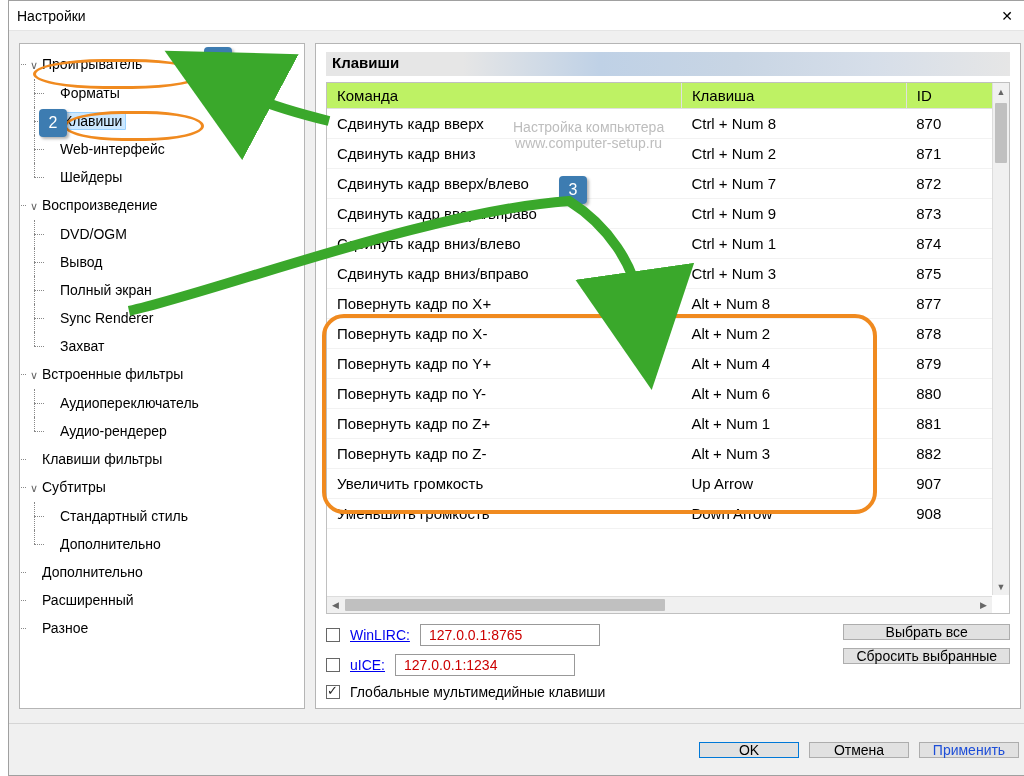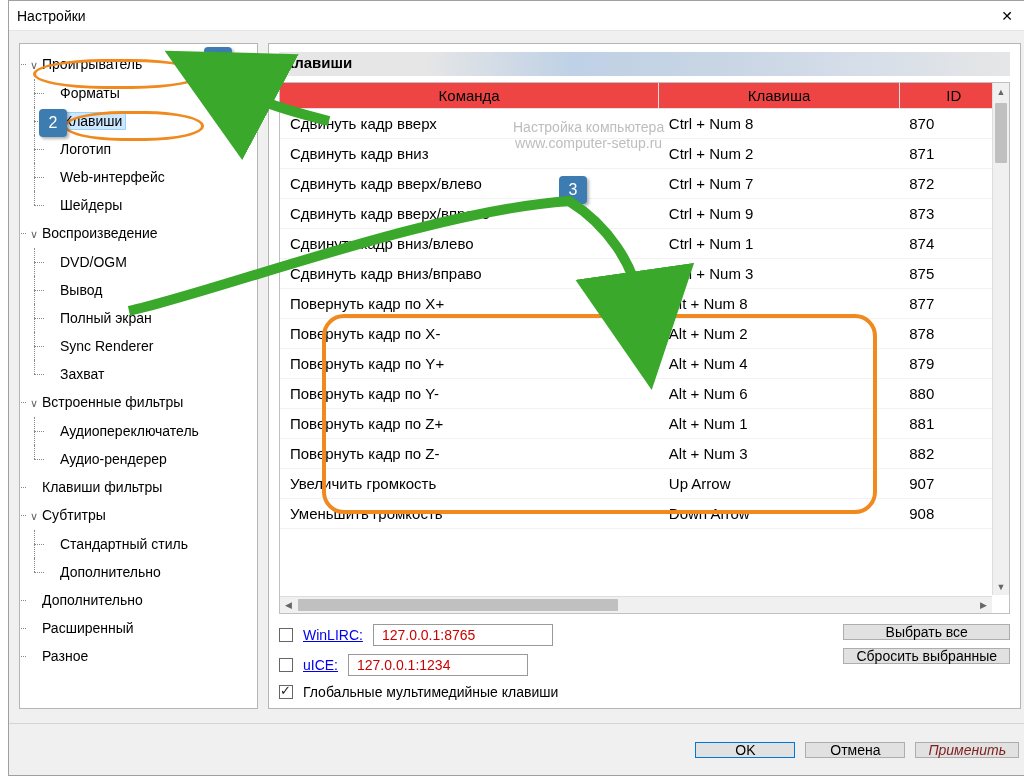--- a/index.html
+++ b/index.html
@@ -40,21 +40,21 @@
     cursor: pointer;
   }
   .body-area {
     flex: 1;
     display: flex;
     gap: 10px;
     padding: 12px 10px 0 10px;
     position: relative;
   }
   .tree-panel {
-    width: 239px;
+    width: 286px;
     height: 666px;
     background: #fff;
     border: 1px solid #b5b5b5;
     overflow: hidden;
     padding: 6px 4px;
   }
   .tree ul { list-style: none; padding-left: 18px; }
   .tree > ul { padding-left: 4px; }
   .tree li {
     position: relative;
@@ -117,25 +117,25 @@
     display: flex;
     flex-direction: column;
     position: relative;
     overflow: hidden;
   }
   .tbl {
     width: 100%;
     border-collapse: collapse;
   }
   .tbl th {
-    text-align: center;
+    text-align: left;
     font-weight: normal;
     font-size: 15px;
     padding: 4px 10px;
-    background: #ef4444;
+    background: #bef264;
     border-bottom: 1px solid #e0e0e0;
     border-right: 1px solid #e0e0e0;
   }
   .tbl td {
     padding: 4px 10px;
     font-size: 15px;
     border-bottom: 1px solid #f2f2f2;
   }
   .tbl tbody tr { height: 30px; }
   .scrollbar-v {
@@ -189,21 +189,21 @@
   }
   .dlg-buttons {
     height: 52px;
     display:flex; justify-content:flex-end; align-items:center;
     gap:10px; padding:12px 12px;
     border-top:1px solid #d5d5d5;
     background:#f0f0f0;
   }
   .dlg-buttons .btn { min-width:100px; }
   .btn.default { border:1px solid #0078d7; }
-  .btn.disabled { color:#7f1d1d;font-style:italic; }
+  .btn.disabled { color:#1d4ed8; }
   .watermark {
     position:absolute;
     top: 88px; left: 504px;
     color:#bdbdbd; font-size:14px;
     text-align:center; pointer-events:none; line-height:16px;
   }
   
   .overlay { position:absolute; inset:0; pointer-events:none; }
   .step-badge {
     position:absolute; width:28px; height:28px;
@@ -245,21 +245,20 @@
   <div class="body-area">
 
     <div class="tree-panel">
       <div class="tree">
         <ul>
           <li>
             <span class="exp">∨</span><span>Проигрыватель</span>
             <ul>
               <li><span class="noexp"></span><span>Форматы</span></li>
               <li><span class="noexp"></span><span class="sel">Клавиши</span></li>
-              <li><span class="noexp"></span><span>Логотип</span></li>
               <li><span class="noexp"></span><span>Web-интерфейс</span></li>
               <li><span class="noexp"></span><span>Шейдеры</span></li>
             </ul>
           </li>
           <li>
             <span class="exp">∨</span><span>Воспроизведение</span>
             <ul>
               <li><span class="noexp"></span><span>DVD/OGM</span></li>
               <li><span class="noexp"></span><span>Вывод</span></li>
               <li><span class="noexp"></span><span>Полный экран</span></li>

